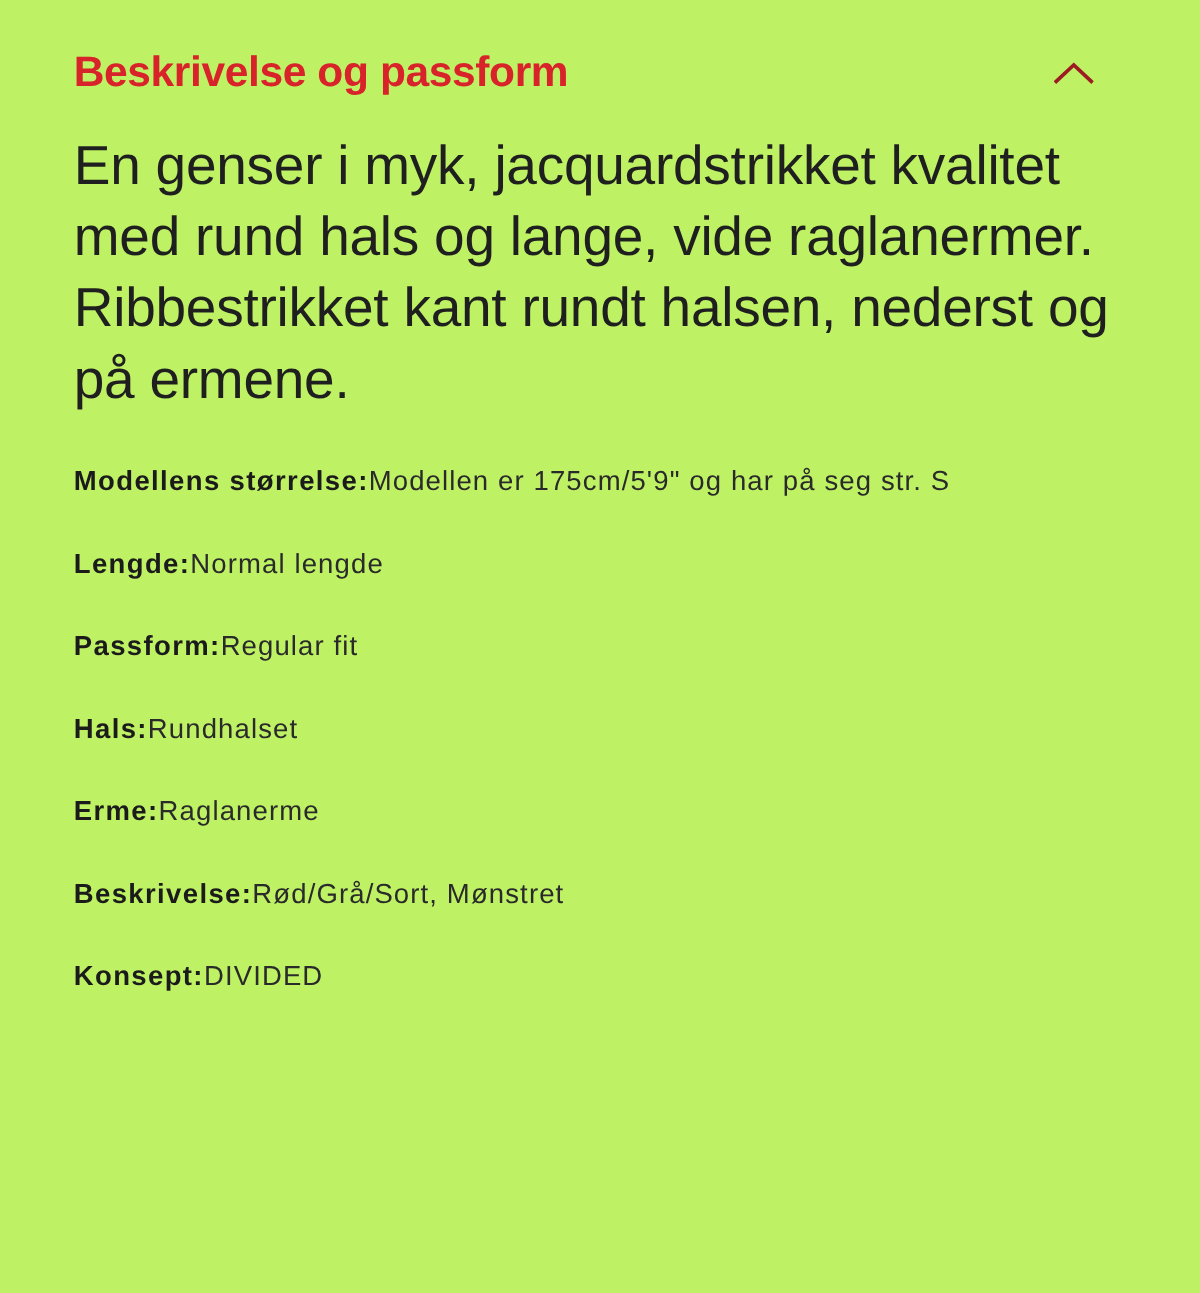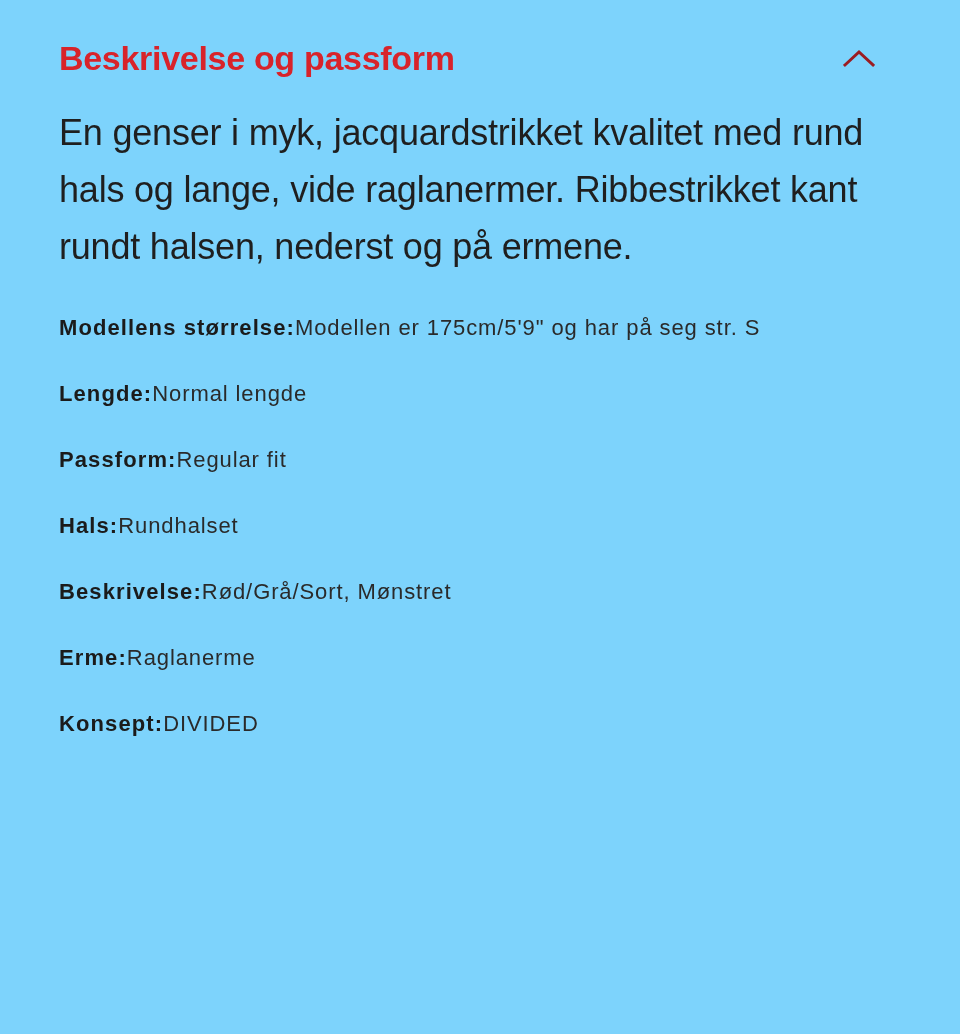--- a/index.html
+++ b/index.html
@@ -15,21 +15,21 @@
     -webkit-font-smoothing: antialiased;
     overflow: hidden;
   }
 
   .panel {
     position: relative;
     width: 960px;
     height: 1034px;
     box-sizing: border-box;
     padding: 0 59px;
-    background: #7dd3fc;
+    background: #bef264;
   }
 
   
   .section-header {
     position: relative;
     display: flex;
     align-items: center;
     justify-content: space-between;
     height: 96px;
     padding-top: 20px;
@@ -55,21 +55,21 @@
     background: none;
     border: none;
     padding: 0;
     margin-right: 22px;
     cursor: pointer;
   }
   .chevron-btn svg { display: block; }
 
   
   .description {
-    font-size: 36px;
+    font-size: 44px;
     line-height: 57px;
     color: #1f1f1f;
     letter-spacing: -0.2px;
     margin: 0;
     padding-top: 8px;
     max-width: 836px;
   }
 
   .article-number {
     font-size: 27px;
@@ -140,23 +140,23 @@
     <li class="attr-row">
       <span class="attr-label">Lengde:</span><span class="attr-value">Normal lengde</span>
     </li>
     <li class="attr-row">
       <span class="attr-label">Passform:</span><span class="attr-value">Regular fit</span>
     </li>
     <li class="attr-row">
       <span class="attr-label">Hals:</span><span class="attr-value">Rundhalset</span>
     </li>
     <li class="attr-row">
-      <span class="attr-label">Beskrivelse:</span><span class="attr-value">Rød/Grå/Sort, Mønstret</span>
+      <span class="attr-label">Erme:</span><span class="attr-value">Raglanerme</span>
     </li>
     <li class="attr-row">
-      <span class="attr-label">Erme:</span><span class="attr-value">Raglanerme</span>
+      <span class="attr-label">Beskrivelse:</span><span class="attr-value">Rød/Grå/Sort, Mønstret</span>
     </li>
     <li class="attr-row">
       <span class="attr-label">Konsept:</span><span class="attr-value">DIVIDED</span>
     </li>
   </ul>
 
 </div>
 
 </body></html>

